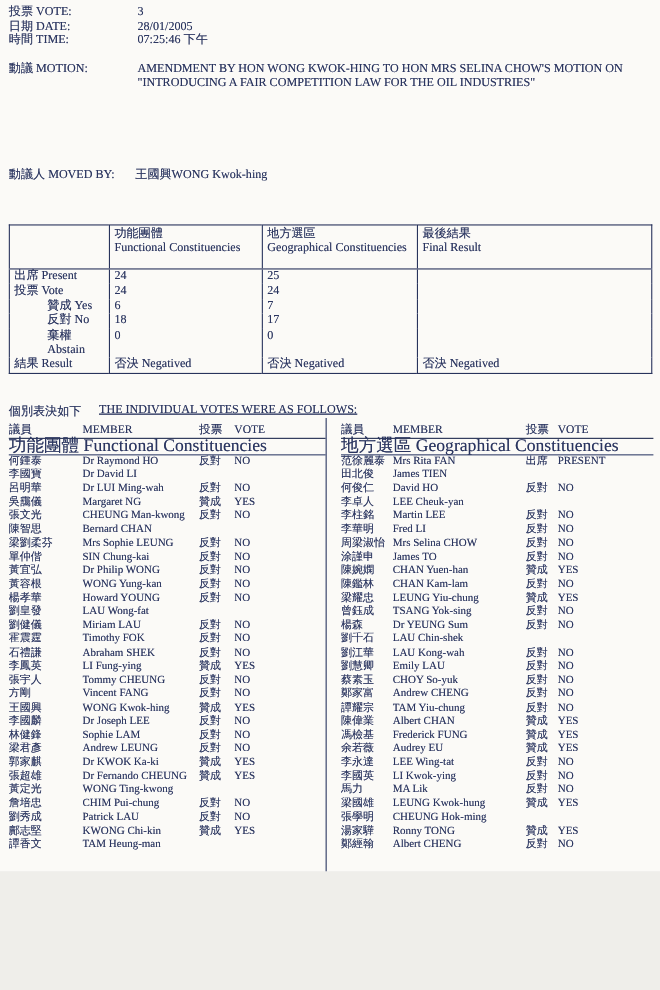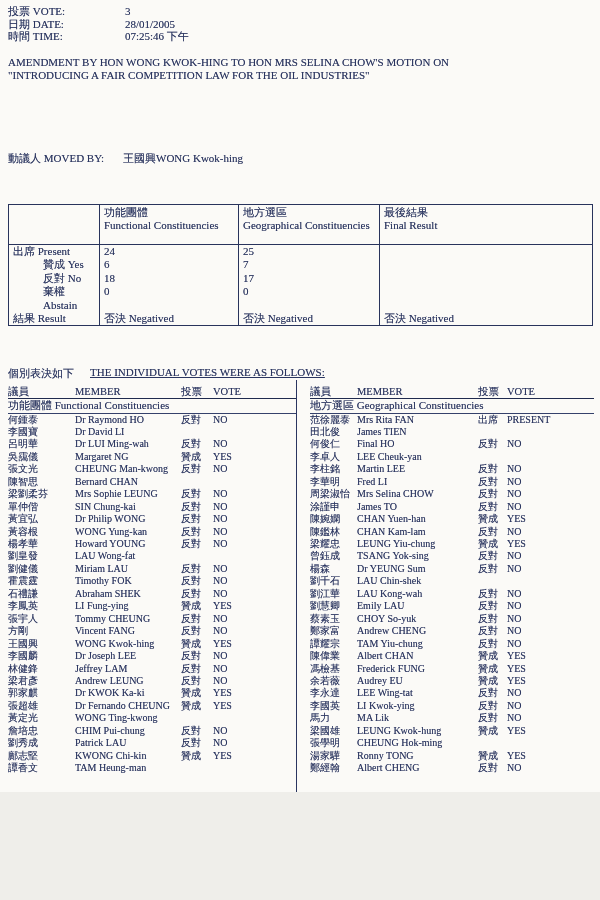--- a/index.html
+++ b/index.html
@@ -31,21 +31,21 @@
   .indivhead{position:absolute;left:8px;top:366px;font-size:11px;}
   .indivhead .en{position:absolute;left:82px;top:0;white-space:nowrap;text-decoration:underline;}
   .cols{position:absolute;left:8px;top:380px;width:586px;height:433px;display:flex;}
   .half{box-sizing:border-box;}
   .half.l{width:288px;}
   .half.r{width:298px;border-left:1.2px solid #2a3560;padding-left:13px;}
   .vhead{display:grid;font-size:10.5px;line-height:13px;margin-top:5px;
          border-bottom:1.6px solid #1f2a4e;}
   .half.l .vhead,.half.l .vrow{grid-template-columns:67px 106px 32px 1fr;}
   .half.r .vhead,.half.r .vrow{grid-template-columns:47px 121px 29px 1fr;}
-  .vgroup{font-size:11px;line-height:13.5px;border-bottom:1px solid #35416b;white-space:nowrap;}
+  .vgroup{font-size:16px;line-height:13.5px;border-bottom:1px solid #35416b;white-space:nowrap;}
   .vrow{display:grid;font-size:10px;line-height:12.45px;white-space:nowrap;}
   .vrow span{overflow:hidden;}
   
   .clerk{position:absolute;left:352px;top:869px;font-size:11px;white-space:nowrap;}
   .clerk .line{display:inline-block;width:153px;height:12px;border-bottom:1.4px solid #1d2848;}
   .sig{position:absolute;left:404px;top:826px;transform:rotate(-2deg);}
 </style>
 </head>
 <body>
 
@@ -60,20 +60,21 @@
       <span class="lbl">日期 DATE:</span>
       <span>28/01/2005</span>
     </div>
     <div class="irow">
       <span class="lbl">時間 TIME:</span>
       <span>07:25:46 下午</span>
     </div>
   </div>
 
   <div class="motion">
+    <span class="lbl">動議 MOTION:</span>
     <span class="mlines">
       <div>AMENDMENT BY HON WONG KWOK-HING TO HON MRS SELINA CHOW'S MOTION ON</div>
       <div>"INTRODUCING A FAIR COMPETITION LAW FOR THE OIL INDUSTRIES"</div>
     </span>
   </div>
 
   <div class="movedby">
     <span class="lbl">動議人 MOVED BY:</span>
     <span>王國興WONG Kwok-hing</span>
   </div>
@@ -104,20 +105,26 @@
     </thead>
     <tbody>
 
         <tr>
           <td>出席 Present</td>
           <td class="bl">24</td>
           <td class="bl">25</td>
           <td class="bl"></td>
         </tr>
 
+        <tr>
+          <td>投票 Vote</td>
+          <td class="bl">24</td>
+          <td class="bl">24</td>
+          <td class="bl"></td>
+        </tr>
 
         <tr class="ind">
           <td>贊成 Yes</td>
           <td class="bl">6</td>
           <td class="bl">7</td>
           <td class="bl"></td>
         </tr>
 
         <tr class="ind">
           <td>反對 No</td>
@@ -295,21 +302,21 @@
           <div class="vrow">
             <span>李國麟</span>
             <span>Dr Joseph LEE</span>
             <span>反對</span>
             <span>NO</span>
           </div>
 
 
           <div class="vrow">
             <span>林健鋒</span>
-            <span>Jeffrey LAM</span>
+            <span>Sophie LAM</span>
             <span>反對</span>
             <span>NO</span>
           </div>
 
           <div class="vrow">
             <span>梁君彥</span>
             <span>Andrew LEUNG</span>
             <span>反對</span>
             <span>NO</span>
           </div>
@@ -384,21 +391,21 @@
 
           <div class="vrow">
             <span>田北俊</span>
             <span>James TIEN</span>
             <span></span>
             <span></span>
           </div>
 
           <div class="vrow">
             <span>何俊仁</span>
-            <span>Final HO</span>
+            <span>David HO</span>
             <span>反對</span>
             <span>NO</span>
           </div>
 
           <div class="vrow">
             <span>李卓人</span>
             <span>LEE Cheuk-yan</span>
             <span></span>
             <span></span>
           </div>

